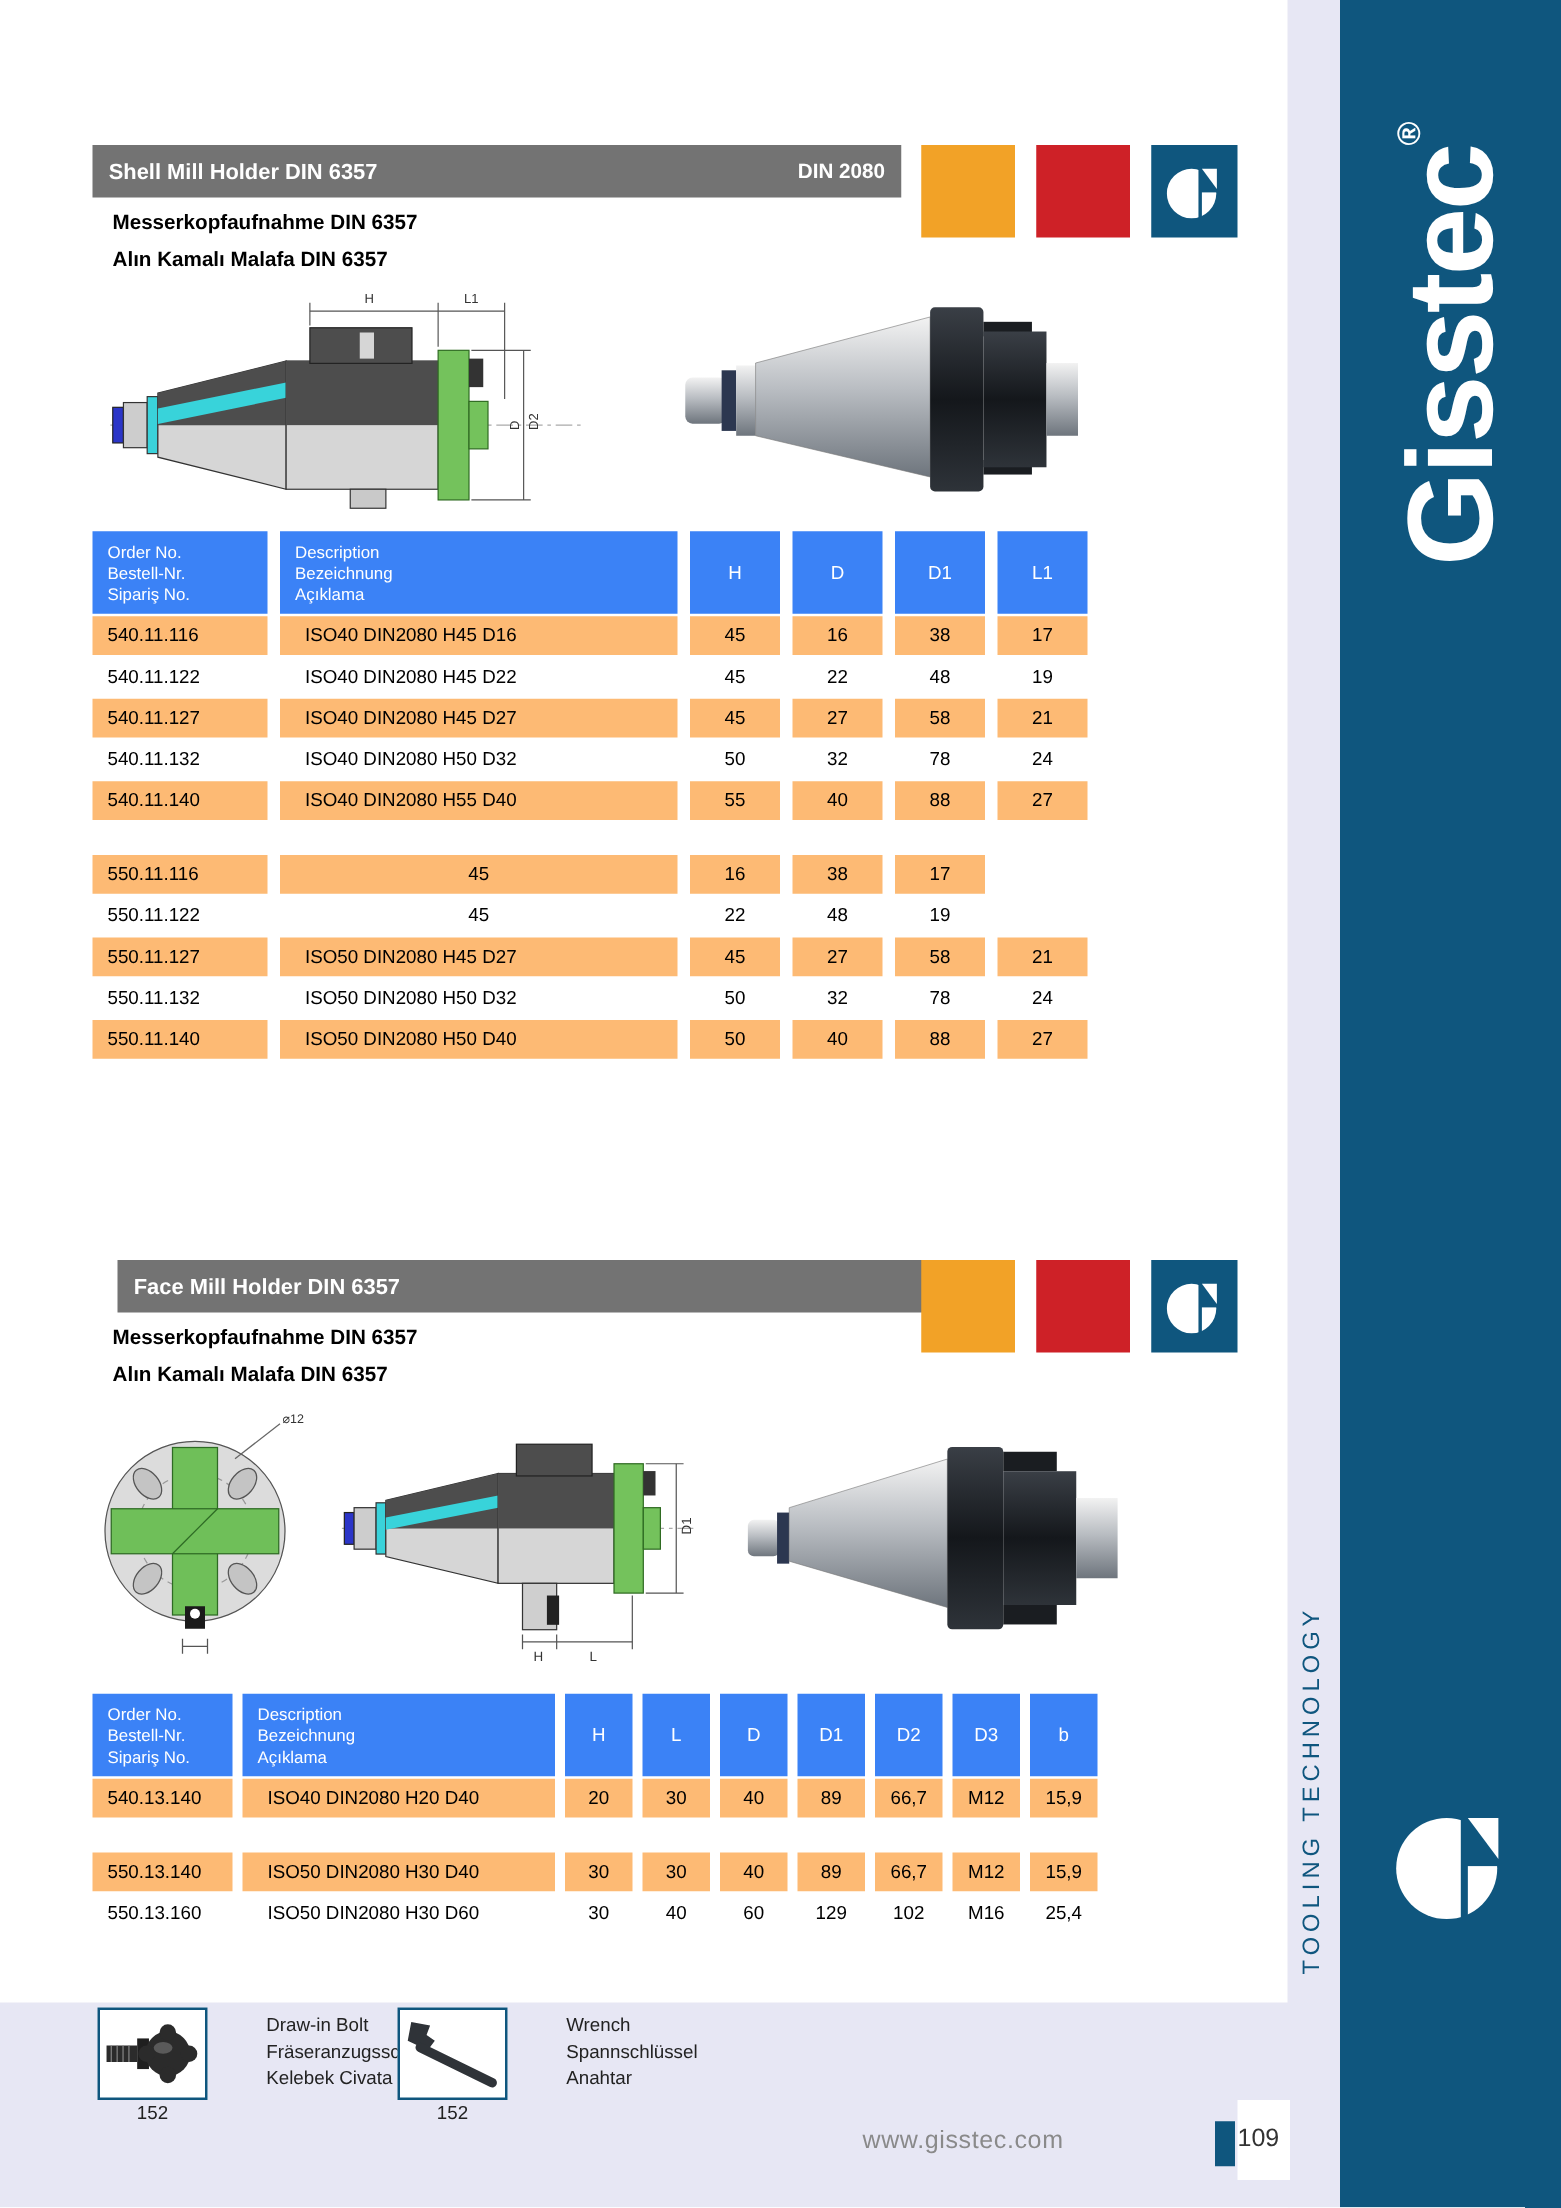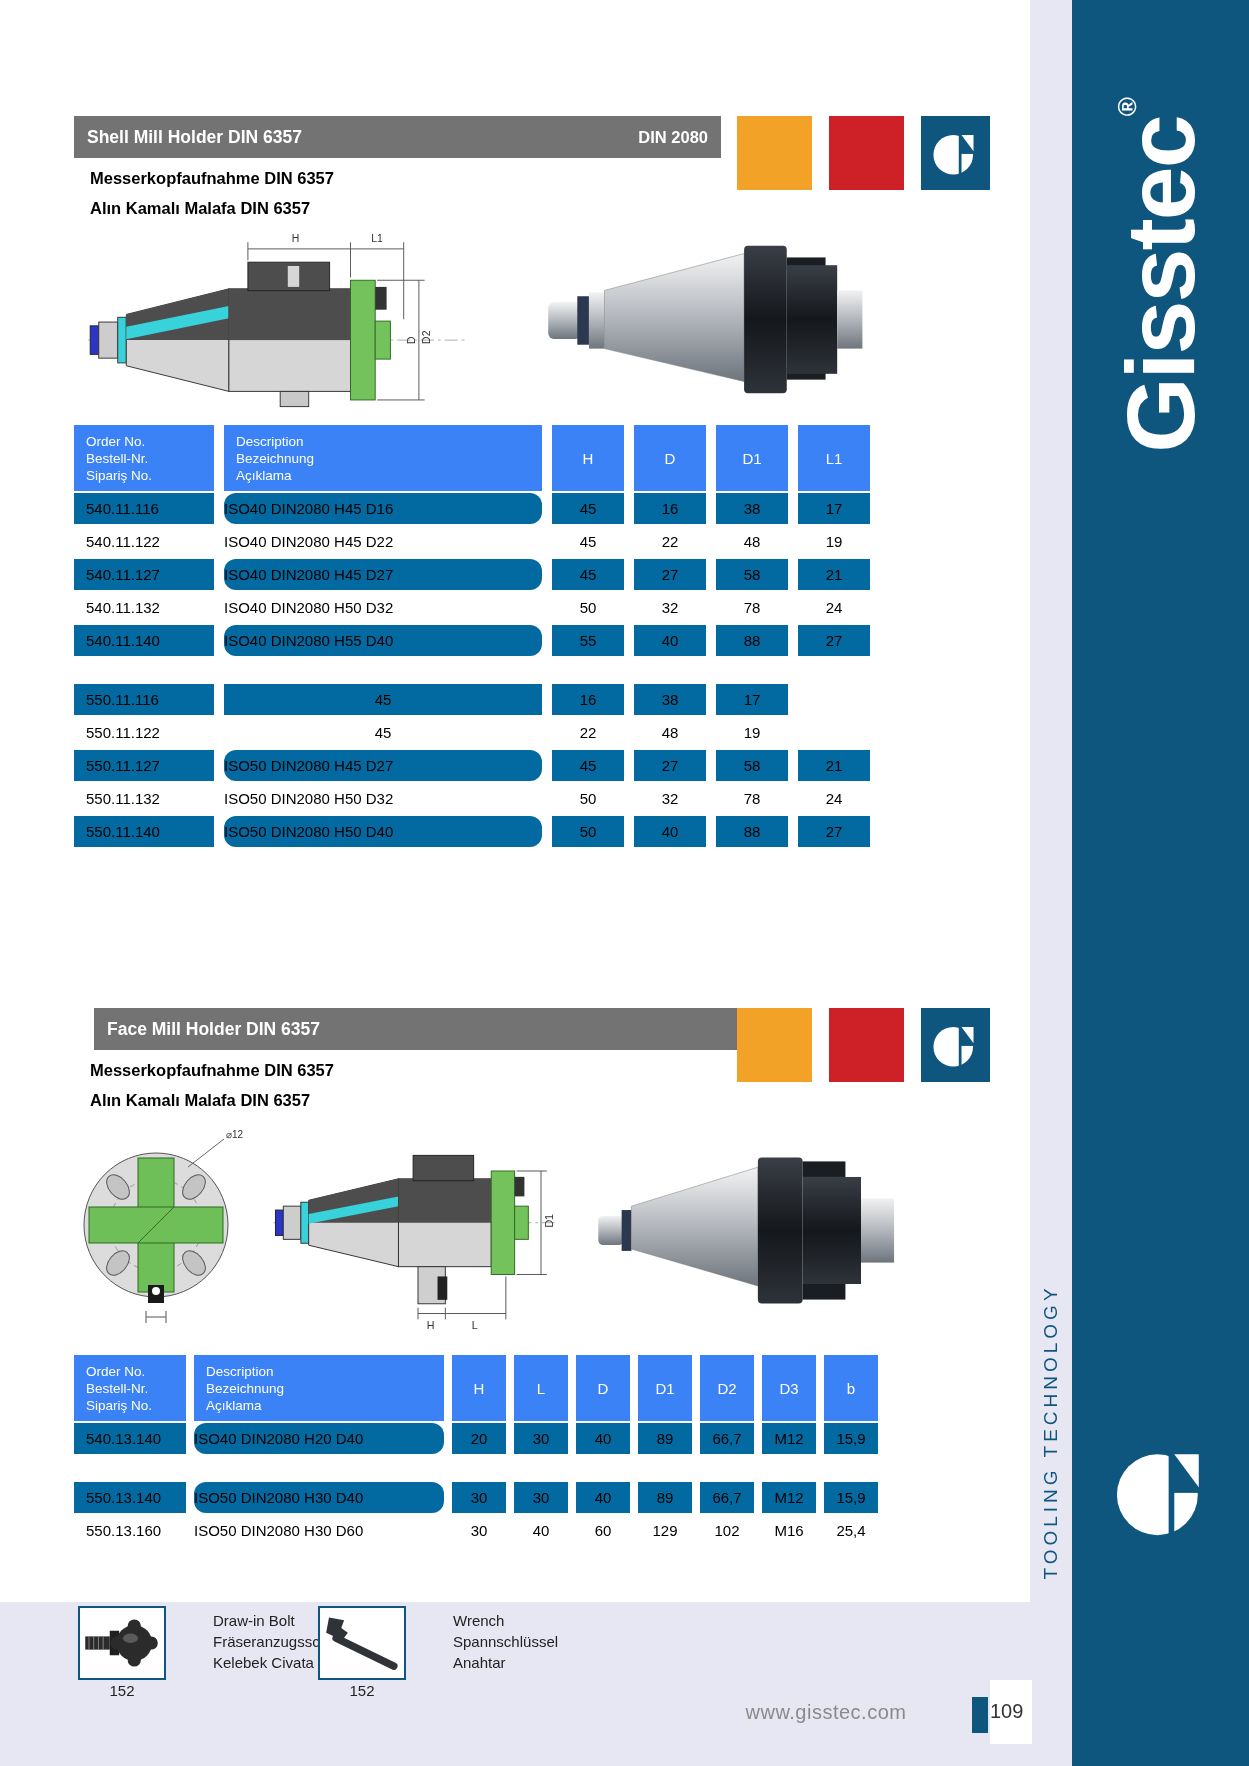--- a/index.html
+++ b/index.html
@@ -43,33 +43,33 @@
   .tbl { position:absolute; left:74px; }
   .thead, .trow { display:grid; }
   .t1 .thead, .t1 .trow { grid-template-columns:140px 318px 72px 72px 72px 72px; column-gap:10px; }
   .t2 .thead, .t2 .trow { grid-template-columns:112px 250px 54px 54px 54px 54px 54px 54px 54px; column-gap:8px; }
   .thead > div { background:#3b82f6; color:#fff; height:66px; }
   .hc { display:flex; flex-direction:column; justify-content:center; padding-left:12px; }
   .hc div { font-size:13.5px; line-height:17px; }
   .hn { display:flex; align-items:center; justify-content:center; font-size:15px; }
   .trow { margin-top:2px; }
   .trow > div { height:31px; line-height:31px; font-size:15px; }
-  .trow.odd > div { background:#0369a1; }
+  .trow.odd > div { background:#fdba74; }
   .c-ord  { padding-left:12px; }
-  .c-desc { padding-left:0;border-radius:12px; }
+  .c-desc { padding-left:20px; }
   .c-num  { text-align:center; }
   .ggap { height:26px; }
 
   
   .bottom-band { position:absolute; left:0; top:1602px; width:1032px; height:164px; background:#e7e7f4; }
   .acc-box { position:absolute; top:1606px; width:88px; height:74px; background:#fff;
              border:2px solid #0F567E; display:flex; align-items:center; justify-content:center; }
   .acc-label { position:absolute; top:1610px; font-size:15px; line-height:21px; color:#222;margin-left:33px; }
   .acc-ref { position:absolute; top:1682px; width:88px; text-align:center; font-size:15px; color:#222; }
-  .footer-url { position:absolute; left:690px; top:1701px; width:272px; text-align:center;
+  .footer-url { position:absolute; left:690px; top:1701px; width:272px; text-align:left;
                 font-size:20px; color:#8a8a8a; letter-spacing:0.5px; }
   .footer-bluerect { position:absolute; left:972px; top:1697px; width:16px; height:36px; background:#0F567E; }
   .footer-pagebox { position:absolute; left:990px; top:1680px; width:42px; height:64px; background:#fff; }
   .footer-pagebox span { display:block; margin-top:20px; font-size:20px; color:#333; }
 
   svg text { font-family:"Liberation Sans", sans-serif; }
 </style>
 </head>
 <body>
 

